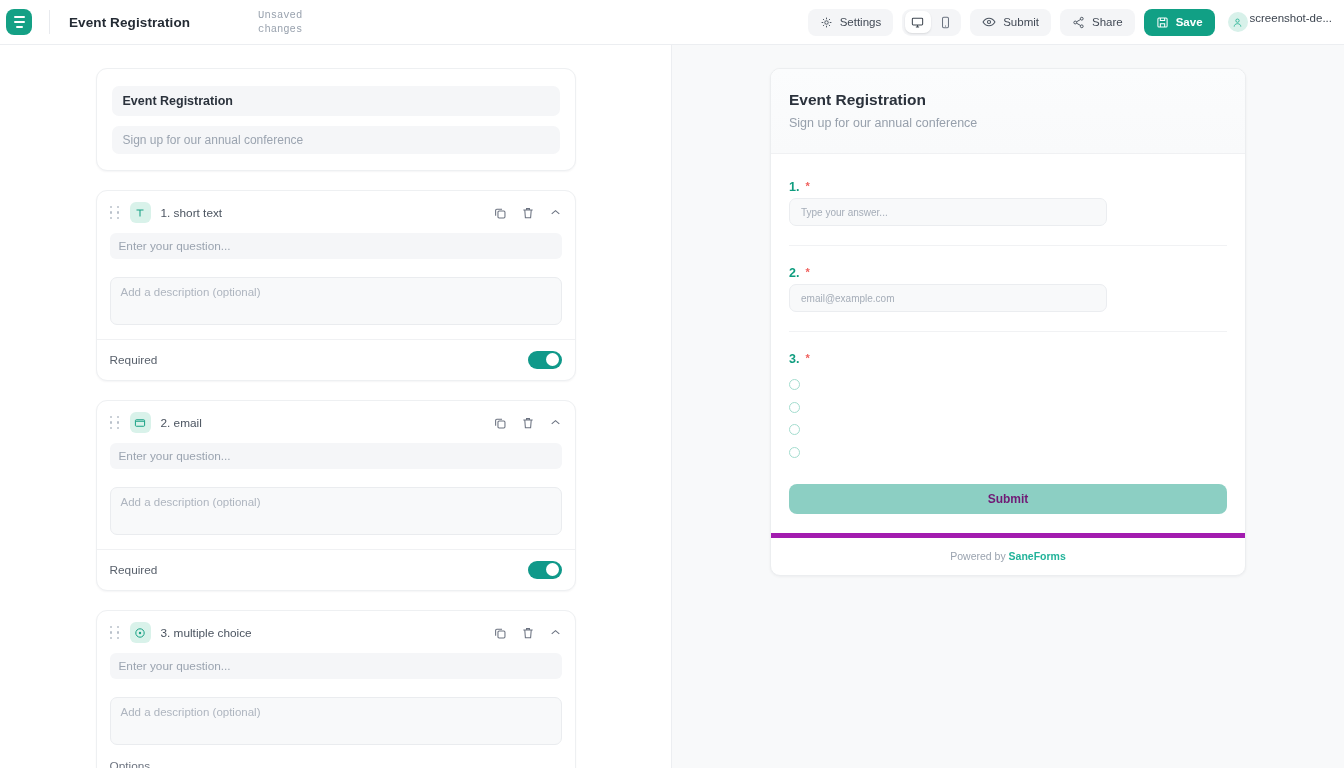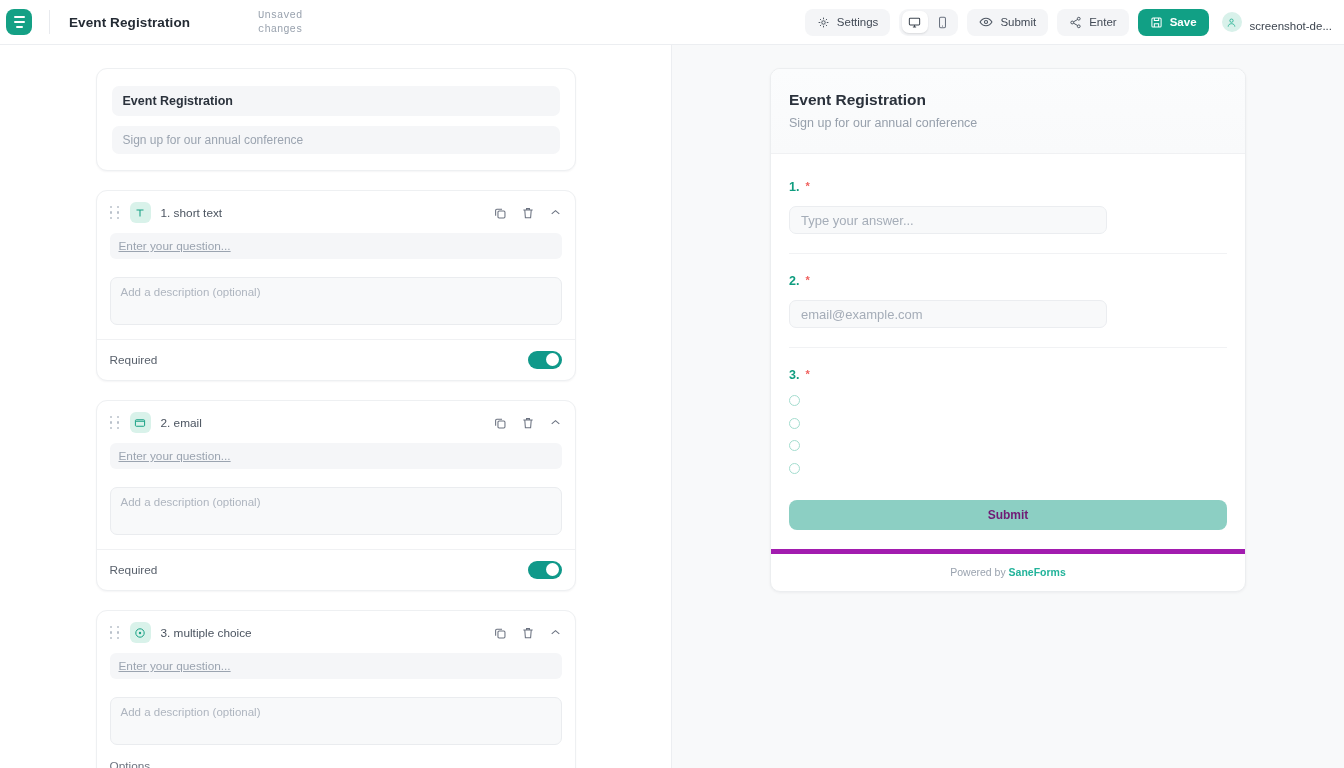--- a/index.html
+++ b/index.html
@@ -83,21 +83,21 @@
     gap: 2px;
   }
   .seg-item {
     width: 26px; height: 22px;
     display:flex; align-items:center; justify-content:center;
     border-radius: 7px;
     cursor:pointer;
   }
   .seg-item.active { background:#ffffff; box-shadow: 0 1px 2px rgba(20,25,35,.12); }
   .user {
-    display:flex; align-items:flex-end; gap:8px;
+    display:flex; align-items:flex-start; gap:2px;
     padding-left: 4px;
     cursor:pointer;
   }
   .avatar {
     width: 20px; height: 20px; border-radius: 50%;
     background: #d8f1ea;
     display:flex; align-items:center; justify-content:center;
     flex: 0 0 auto;
   }
   .user-name { font-size: 11.5px; color:#3d4550; max-width:96px; overflow:hidden; white-space:nowrap; }
@@ -184,21 +184,20 @@
   .q-question {
     margin: 0 13px;
     height: 26px;
     background: #f5f6f8;
     border-radius: 6px;
     display:flex; align-items:center;
     padding: 0 9px;
     font-size: 11.8px;
     color: #9ba4b0;
     cursor: text;
-    text-decoration: underline;
   }
   .q-desc {
     margin: 18px 13px 0;
     height: 48px;
     background: #f8f9fa;
     border: 1px solid #eaecef;
     border-radius: 7px;
     padding: 8px 10px;
     font-size: 11.5px;
     color: #aeb5bf;
@@ -265,28 +264,28 @@
   }
   .pv-title { font-size: 15.5px; font-weight: bold; color:#2b323c; }
   .pv-sub { margin-top: 7px; font-size: 12.5px; color:#97a0ac; }
 
   .pv-body { padding: 6px 18px 0; }
   .pv-field { padding: 20px 0 19px; border-bottom: 1px solid #f1f2f4; }
   .pv-field:last-child { border-bottom: none; padding-bottom: 26px; }
   .pv-qlabel { font-size: 12.5px; font-weight: bold; color: #0f9d7f; display:flex; gap:6px; }
   .pv-req { color: #f0605d; font-size: 11px; }
   .pv-input {
-    margin-top: 12px;
+    margin-top: 4px;
     height: 28px;
     background: #f8f9fa;
     border: 1px solid #ebedf0;
     border-radius: 7px;
     display:flex; align-items:center;
     padding: 0 11px;
-    font-size: 13px;
+    font-size: 10px;
     color: #a5adb8;
     cursor: text;
     width: 318px;
   }
   .pv-radios { margin-top: 13px; display:flex; flex-direction:column; gap: 11.5px; }
   .pv-radio {
     width: 11px; height: 11px; border-radius: 50%;
     border: 1.2px solid #a4ddcf;
     cursor: pointer;
   }
@@ -372,21 +371,21 @@
 
     <div class="tb-btn">
       <span>
         <svg width="13" height="13" viewBox="0 0 24 24" fill="none" stroke="#4b5460" stroke-width="1.8">
           <circle cx="18" cy="5" r="2.6"></circle>
             <circle cx="6" cy="12" r="2.6"></circle>
             <circle cx="18" cy="19" r="2.6"></circle>
           <path d="M8.3 10.8l7.4-4.3M8.3 13.2l7.4 4.3"></path>
         </svg>
       </span>
-      <span>Enter</span>
+      <span>Share</span>
     </div>
 
     <div class="tb-btn primary">
       <span>
         <svg width="13" height="13" viewBox="0 0 24 24" fill="none" stroke="#ffffff" stroke-width="1.9">
           <rect x="3.5" y="3.5" width="17" height="17" rx="2"></rect>
           <path d="M8 3.5v5h8v-5M8 20.5v-6h8v6"></path>
         </svg>
       </span>
       <span>Save</span>

